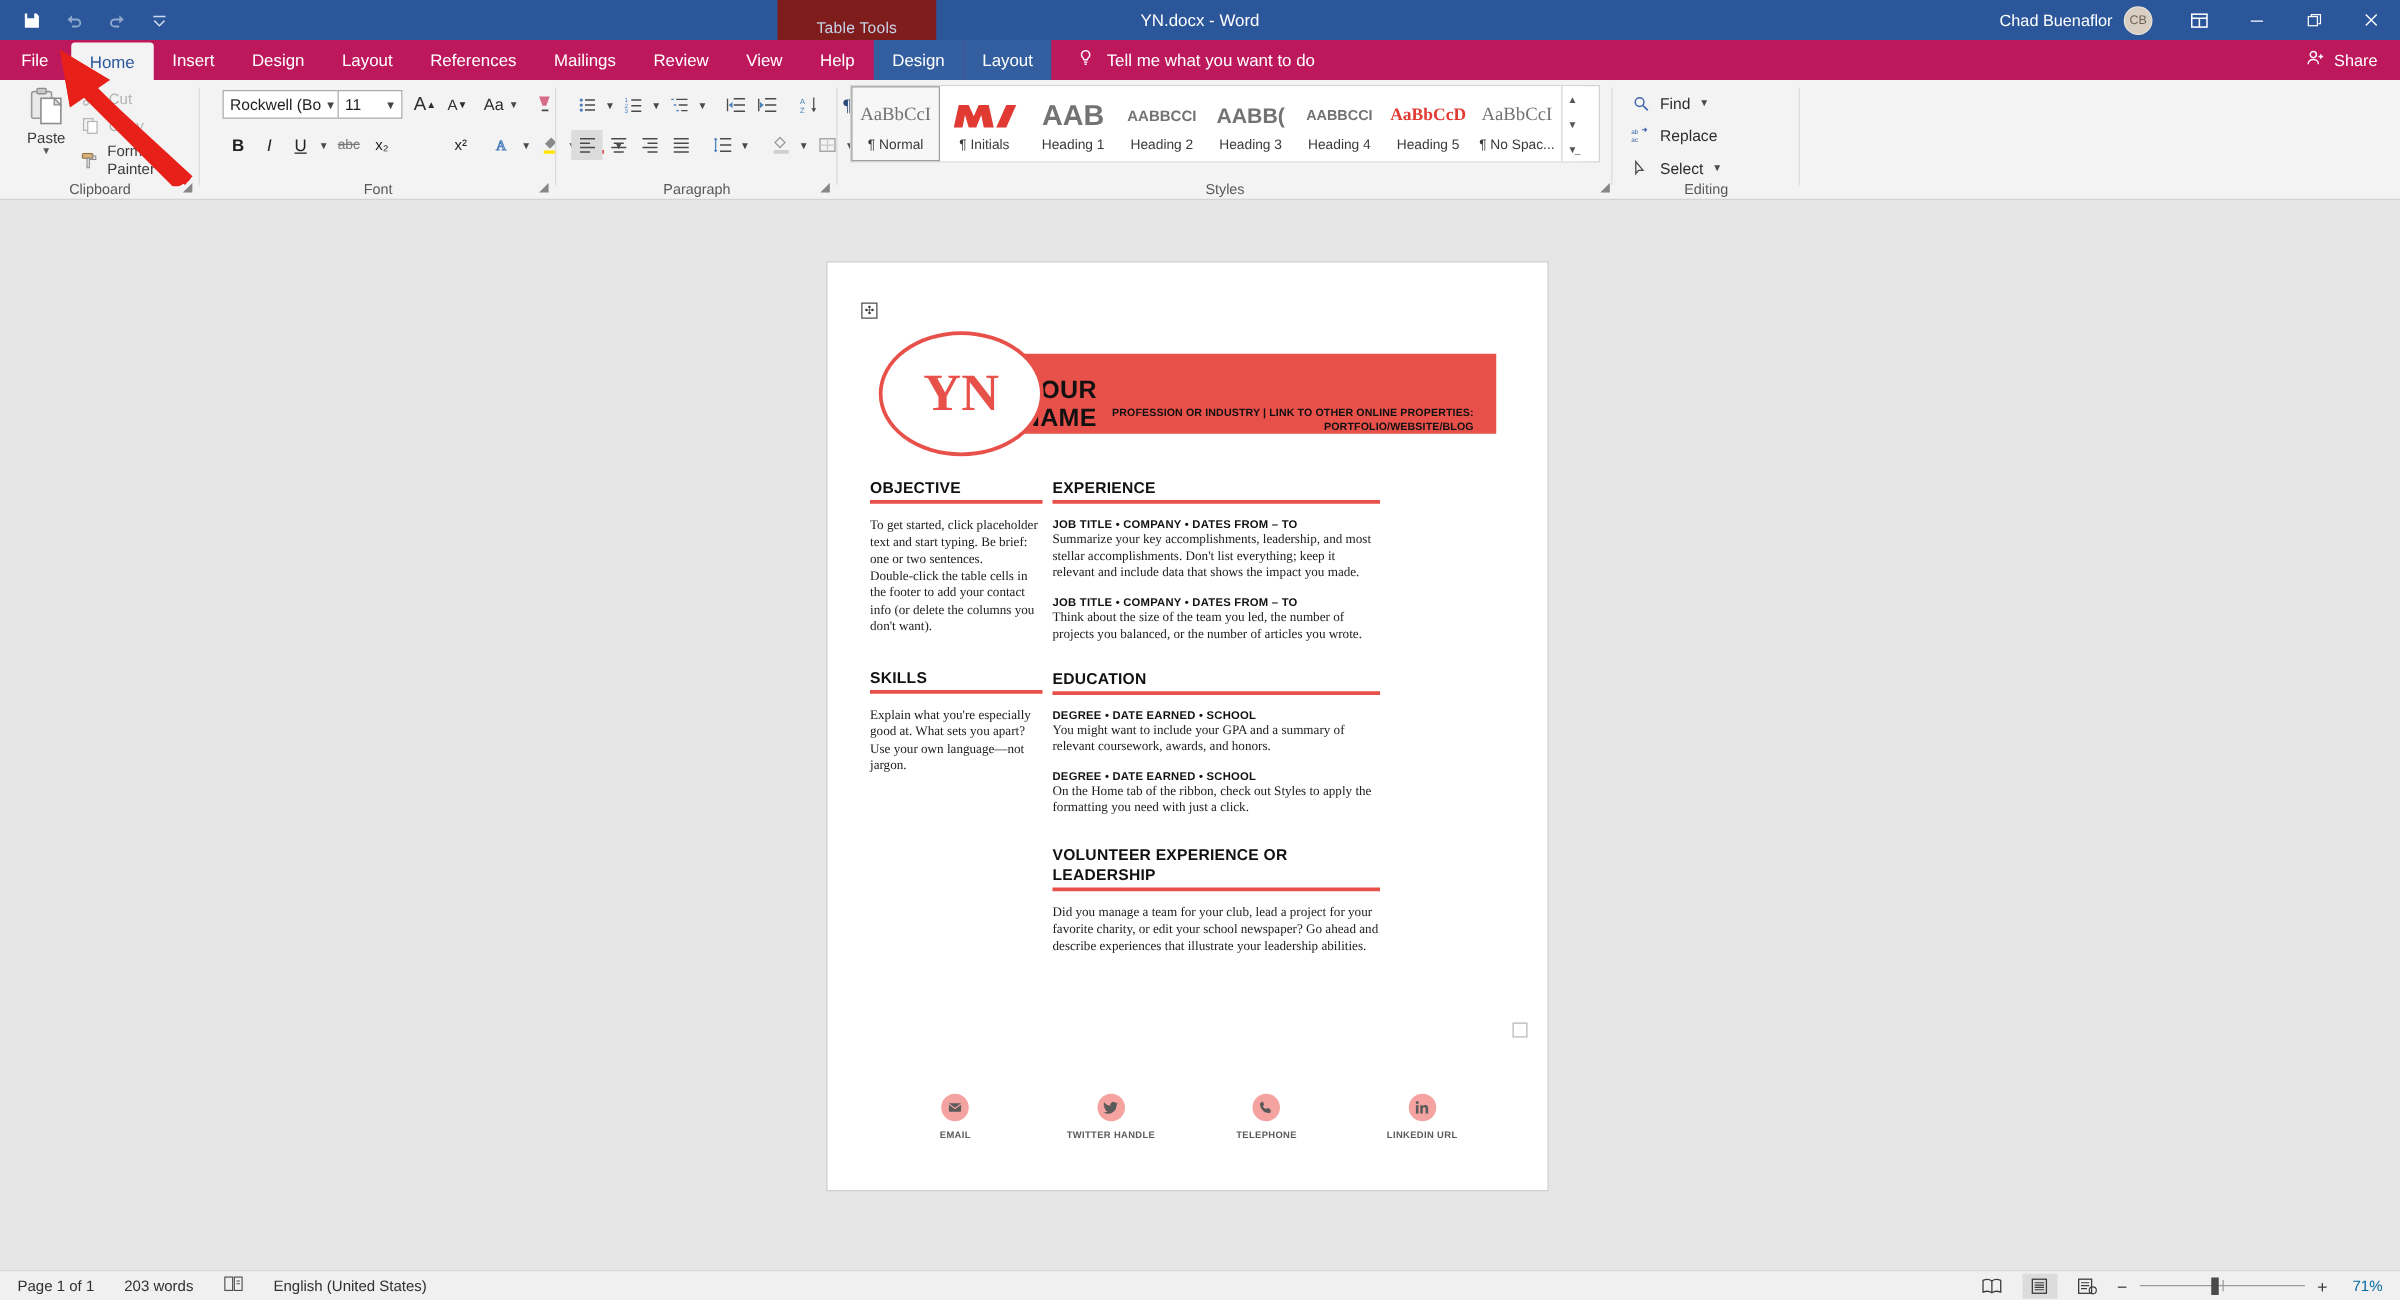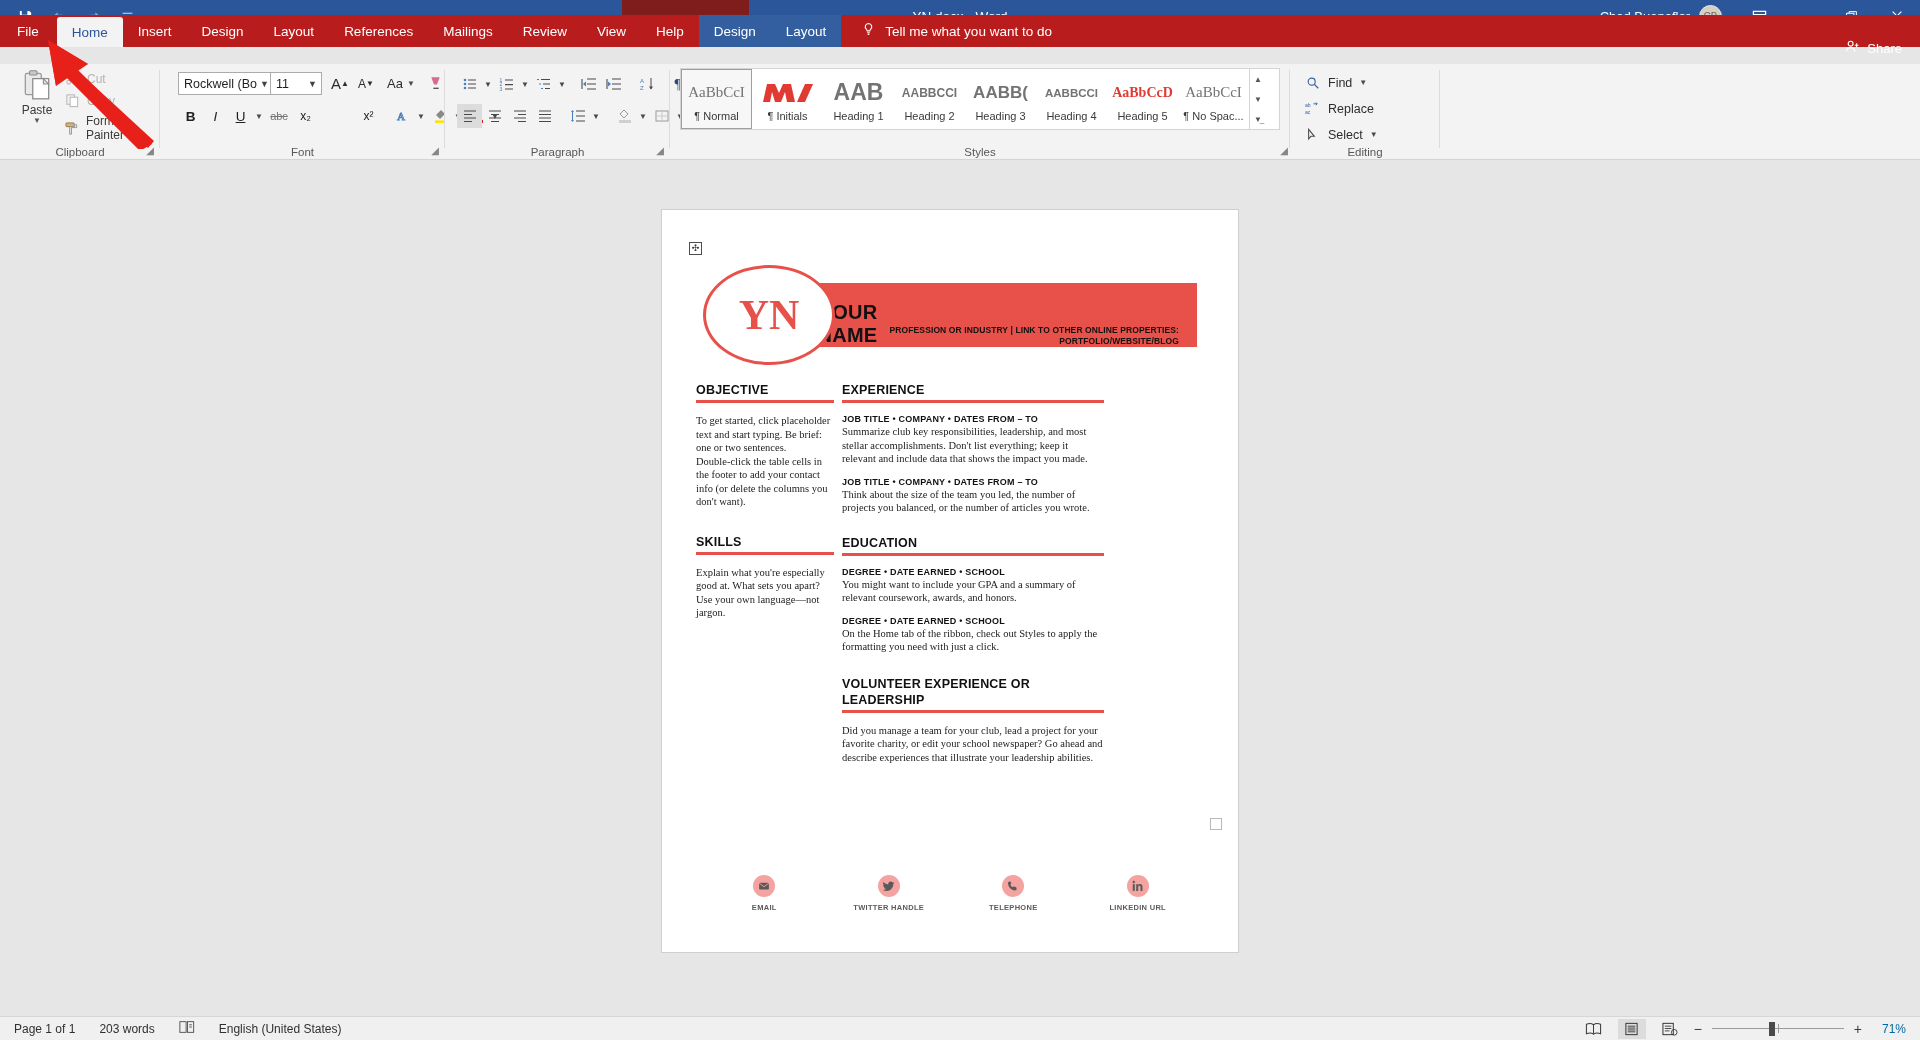--- a/index.html
+++ b/index.html
@@ -49,22 +49,22 @@
     display: flex; align-items: center; justify-content: center;
     border: 1.5px solid #e9e3da;
   }
   .wbtn {
     width: 46px; height: 32px; display: flex; align-items: center; justify-content: center;
     color: #fff;
   }
 
   
   .tabstrip {
-    position: absolute; top: 15px; left: 0; width: 1920px; height: 32px;
-    background: #b91c1c;
+    position: absolute; top: 32px; left: 0; width: 1920px; height: 32px;
+    background: #be185d;
     display: flex; align-items: stretch; text-align: center;
   }
   .tab {
     padding: 0 15px; display: flex; align-items: center;
     color: #ffffff; font-size: 13.5px; white-space: nowrap;
   }
   .tab.first { padding: 0 18px 0 17px; }
   .tab.active {
     background: #f3f3f3; color: #2b579a; margin-top: 2px;
     border-radius: 3px 3px 0 0;
@@ -732,21 +732,21 @@
         </div>
       </div>
     </div>
 
     <div class="col-right">
       <div>
         <div class="sec-title">EXPERIENCE</div>
         <div class="sec-rule"></div>
         <div class="entry">
           <div class="entry-head">JOB TITLE • COMPANY • DATES FROM – TO</div>
-          <div class="entry-body">Summarize club key responsibilities, leadership, and most stellar accomplishments.  Don't list everything; keep it relevant and include data that shows the impact you made.</div>
+          <div class="entry-body">Summarize your key accomplishments, leadership, and most stellar accomplishments.  Don't list everything; keep it relevant and include data that shows the impact you made.</div>
         </div>
         <div class="entry">
           <div class="entry-head">JOB TITLE • COMPANY • DATES FROM – TO</div>
           <div class="entry-body">Think about the size of the team you led, the number of projects you balanced, or the number of articles you wrote.</div>
         </div>
       </div>
 
       <div style="margin-top:20px;">
         <div class="sec-title">EDUCATION</div>
         <div class="sec-rule"></div>

